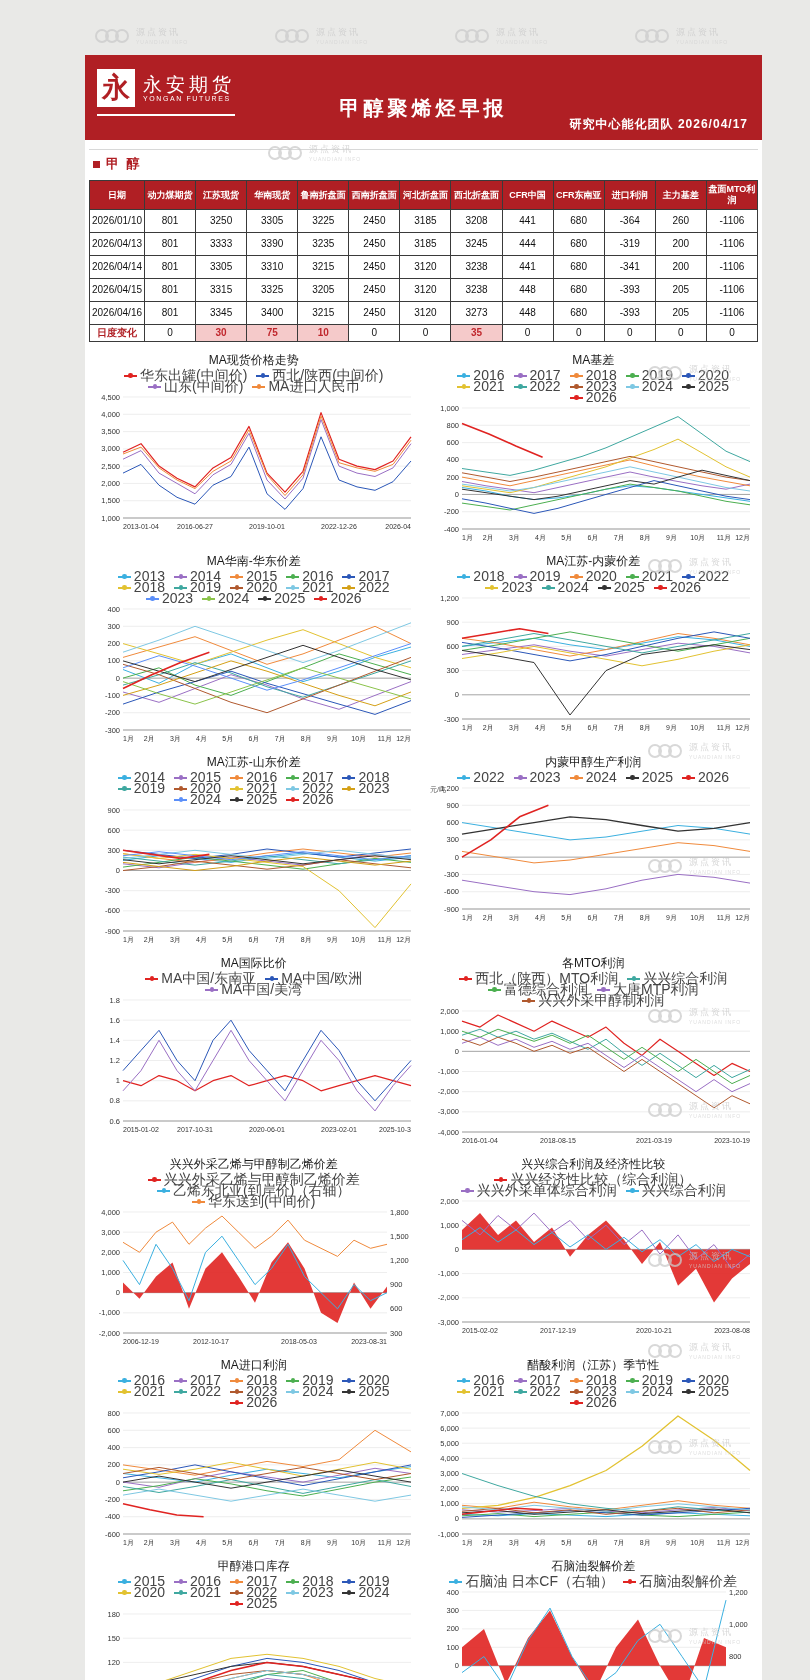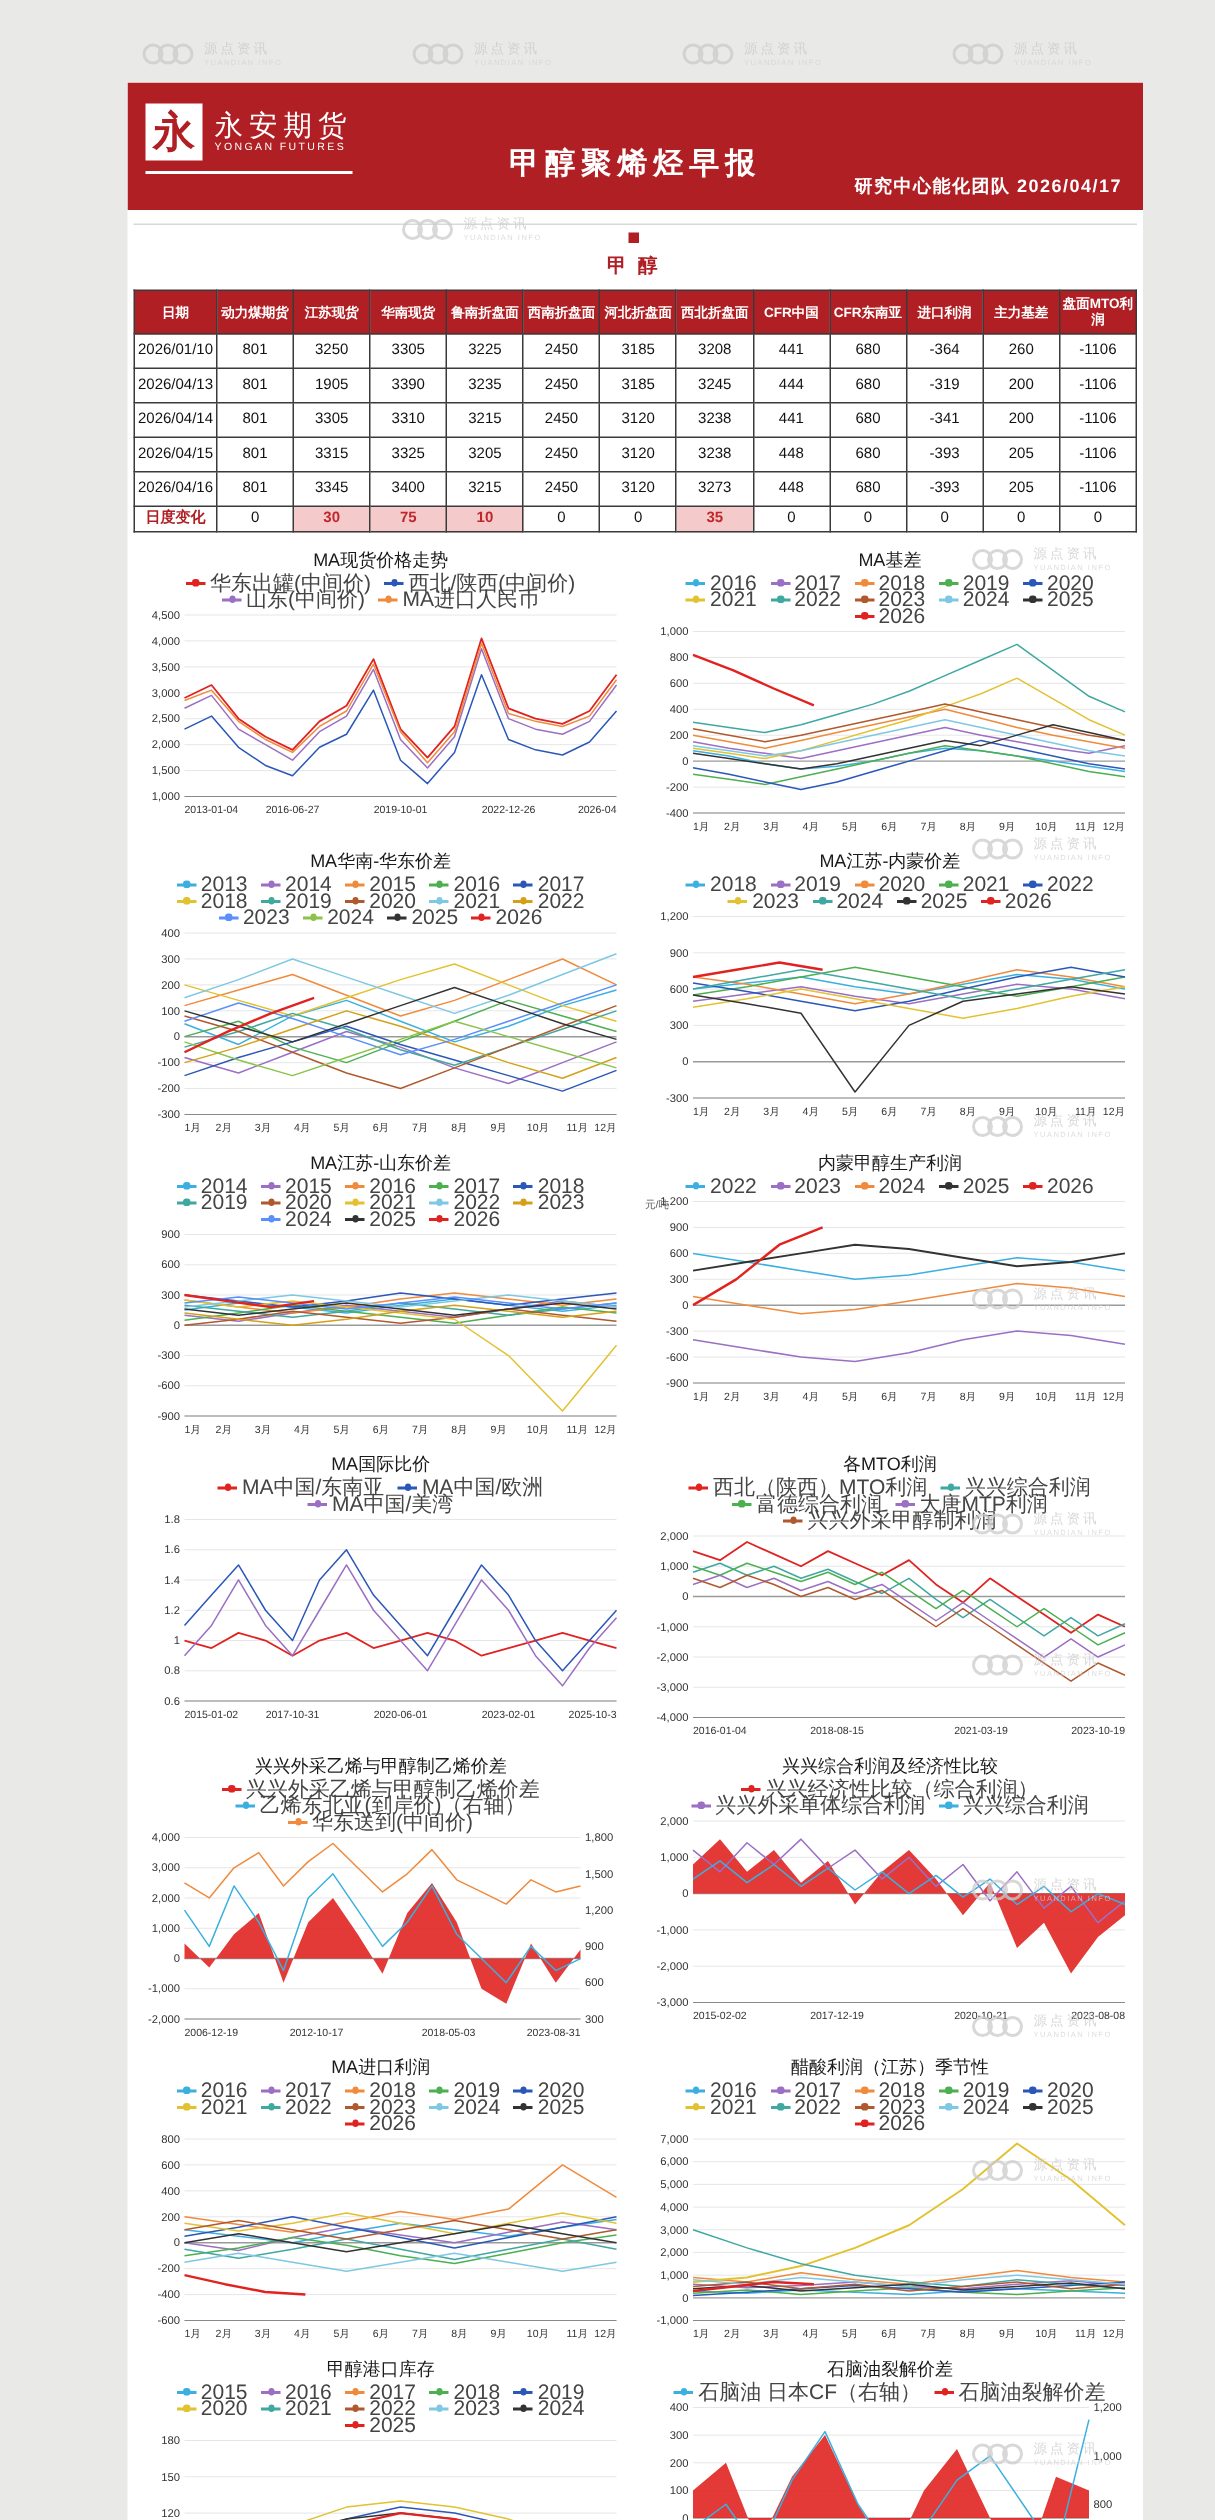--- a/index.html
+++ b/index.html
@@ -18,21 +18,21 @@
   .logo-box{width:38px;height:38px;background:#fff;color:#b01f24;font-weight:bold;
         font-size:28px;display:flex;align-items:center;justify-content:center;}
   .logo-cn{font-size:19px;font-weight:normal;letter-spacing:4px;line-height:20px;}
   .logo-en{font-size:7px;letter-spacing:1.6px;}
   .hdr-title{position:absolute;left:0;right:0;top:40px;text-align:center;
         font-size:20px;font-weight:bold;letter-spacing:4px;}
   .hdr-sub{position:absolute;right:14px;bottom:7px;font-size:12px;font-weight:bold;letter-spacing:1px;}
   
   .rule{height:1px;background:#d8d8d8;margin:9px 4px 0 4px;}
   .section-row{display:flex;align-items:center;gap:6px;margin:5px 10px 7px 8px;
-        color:#b01f24;font-weight:bold;font-size:13px;letter-spacing:2px;flex-direction:column;}
+        color:#b01f24;font-weight:bold;font-size:13px;letter-spacing:2px;}
   .sq{width:7px;height:7px;background:#b01f24;flex:0 0 auto;}
   
   table.rep{border-collapse:collapse;margin:0 4px;width:669px;table-layout:fixed;}
   table.rep th{background:#b01f24;color:#fff;font-size:9px;font-weight:bold;
         border:1px solid #3a3a3a;padding:3px 1px;line-height:11px;}
   table.rep td{border:1px solid #3a3a3a;font-size:10px;color:#111;text-align:center;
         padding:5px 1px;line-height:12px;word-break:break-all;}
   table.rep .datecol{width:52px;}
   tr.chg td{padding:2px 1px;font-size:10px;}
   tr.chg td.lab{color:#b01f24;font-weight:bold;}
@@ -111,21 +111,21 @@
           <td>3208</td>
           <td>441</td>
           <td>680</td>
           <td>-364</td>
           <td>260</td>
           <td>-1106</td>
         </tr>
         <tr>
           <td>2026/04/13</td>
           <td>801</td>
-          <td>1905</td>
+          <td>3333</td>
           <td>3390</td>
           <td>3235</td>
           <td>2450</td>
           <td>3185</td>
           <td>3245</td>
           <td>444</td>
           <td>680</td>
           <td>-319</td>
           <td>200</td>
           <td>-1106</td>

